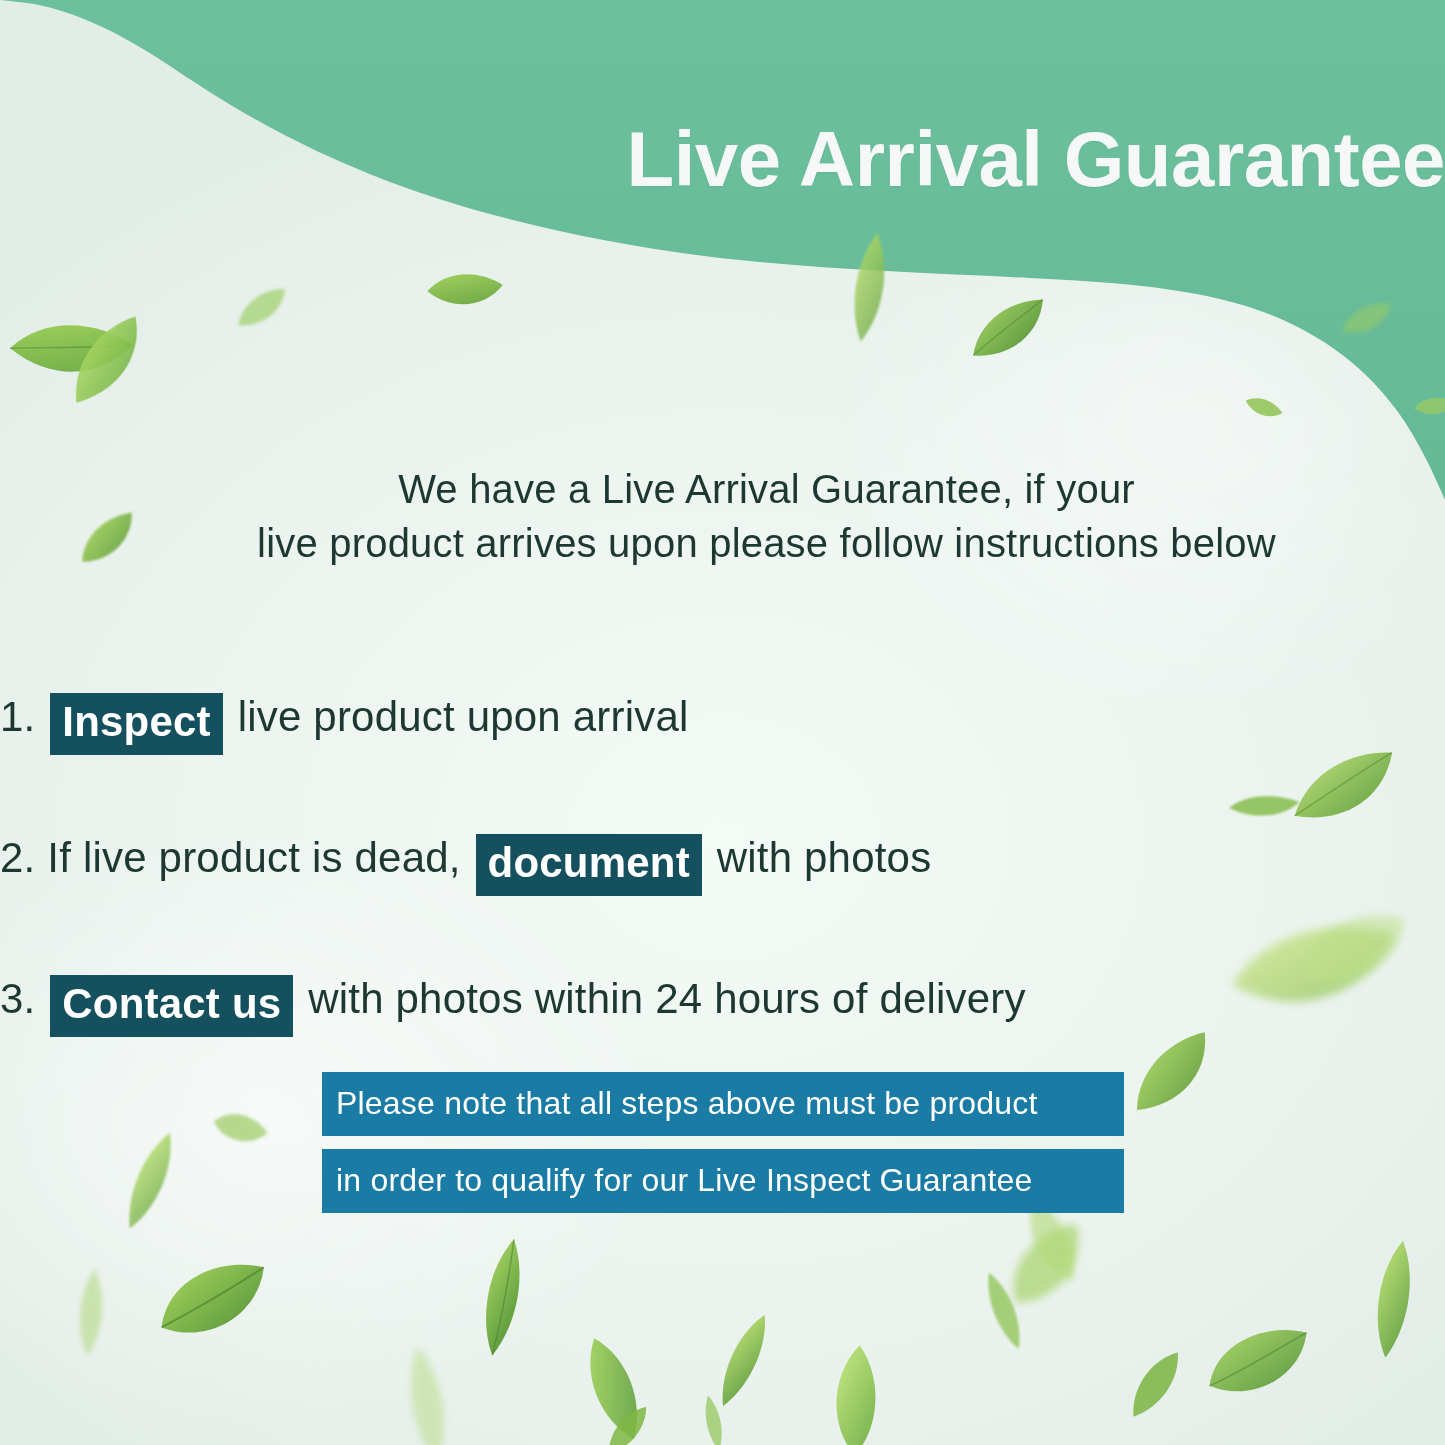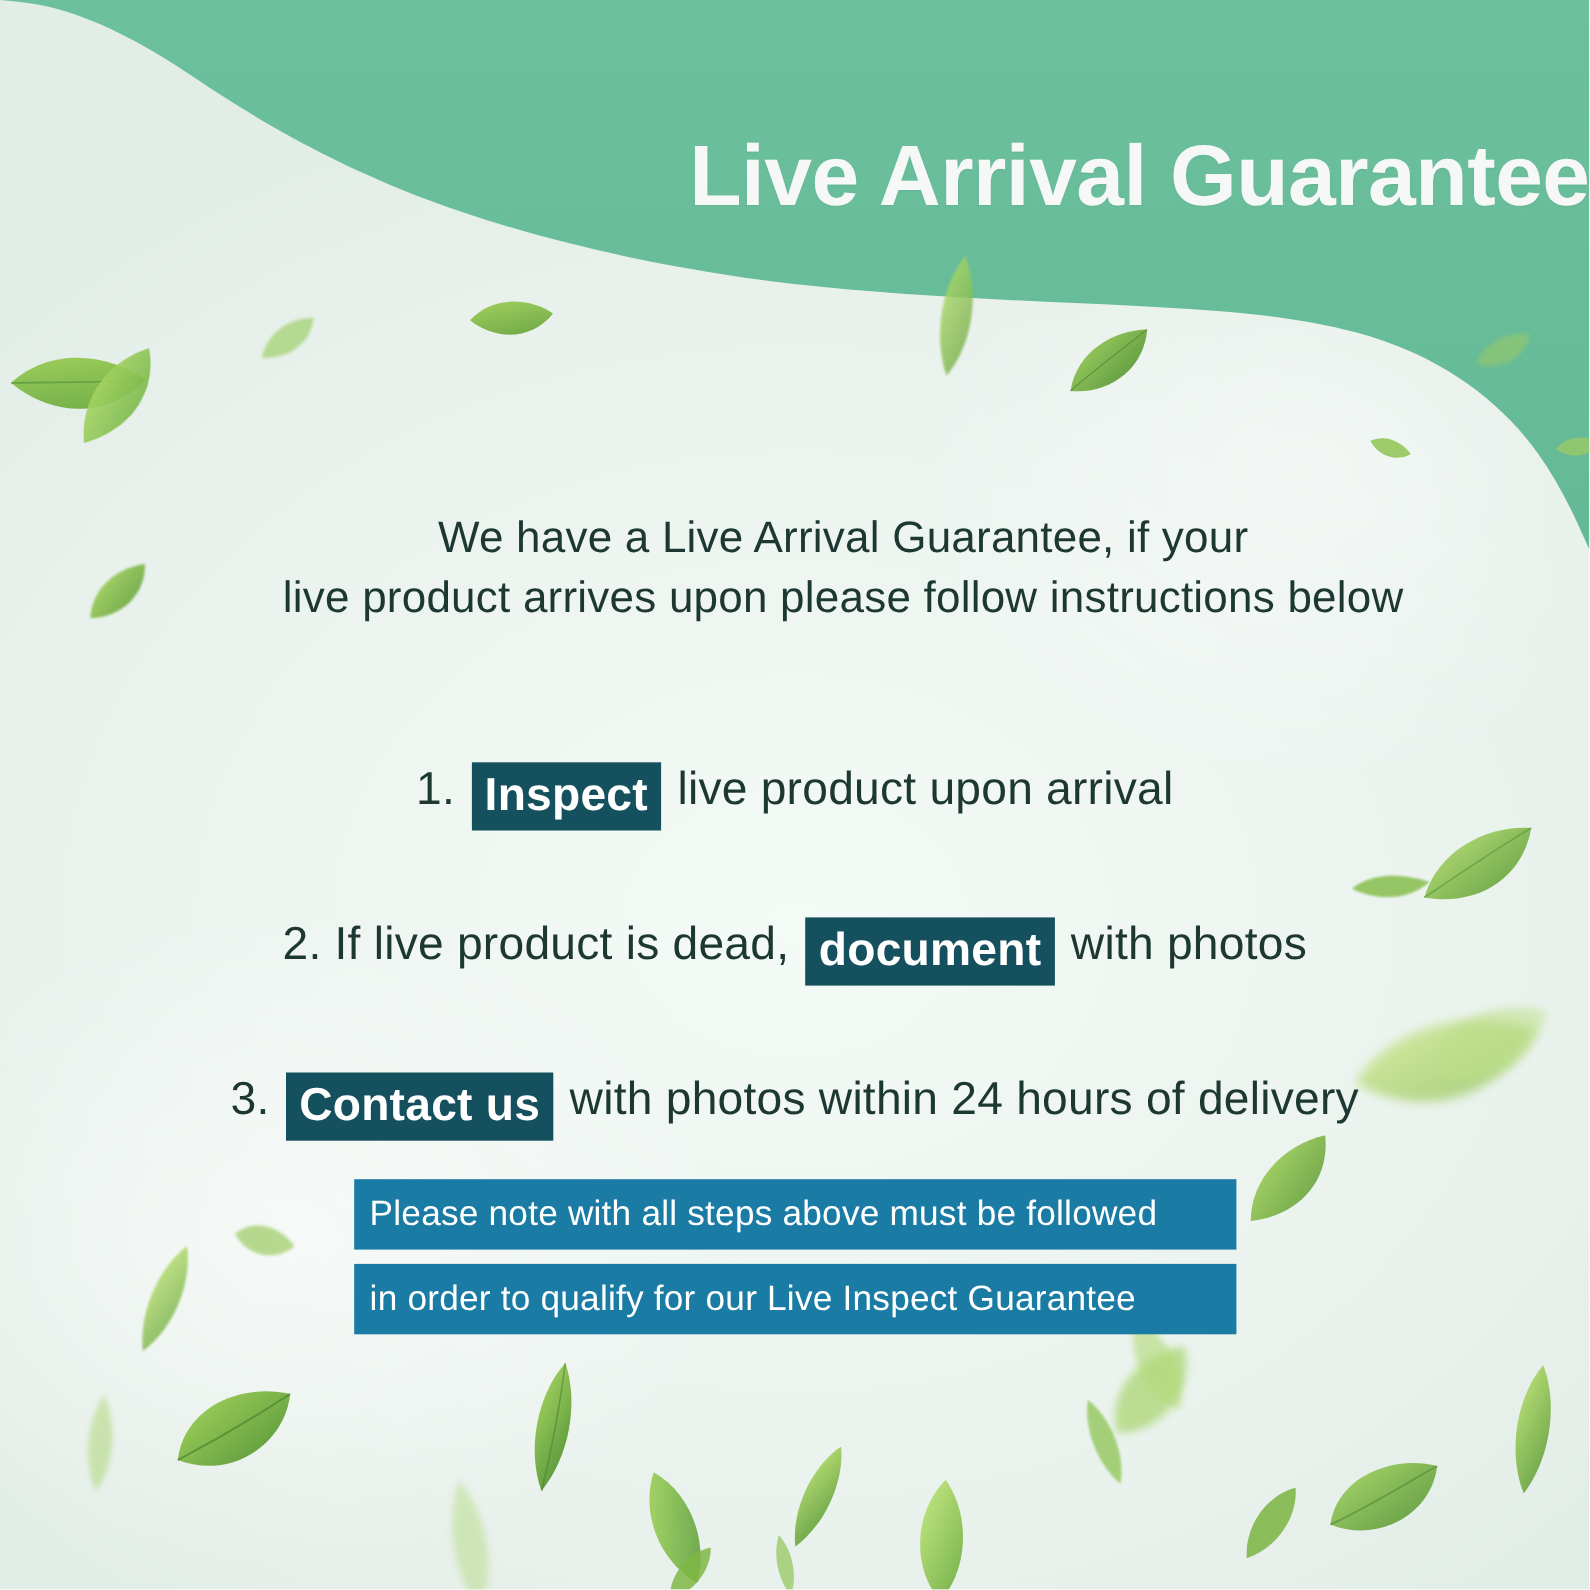--- a/index.html
+++ b/index.html
@@ -82,21 +82,20 @@
   }
   .intro .ln { display: block; }
 
   .steps {
     position: absolute;
     left: 0; top: 685px;
     width: 1445px;
   }
   .step {
     width: 1445px;
-    text-align: center;
     color: #1d3832;
     font-size: 42px;
     line-height: 64px;
     white-space: nowrap;
     letter-spacing: 0.2px;
   }
   .step + .step { margin-top: 71px; }
   .hl {
     display: inline-block;
     background: #15505f;
@@ -446,18 +445,18 @@
         <span>2.</span><span> If live product is dead, </span><span class="hl">document</span><span> with photos</span>
       </div>
 
       <div class="step">
         <span>3.</span><span></span>&nbsp;<span class="hl">Contact us</span><span> with photos within 24 hours of delivery</span>
       </div>
 
     </div>
 
     <div class="notes">
-      <span class="note-bar">Please note with all steps above must be followed</span>
+      <span class="note-bar">Please note that all steps above must be product</span>
       <span class="note-bar">in order to qualify for our Live Inspect Guarantee</span>
     </div>
 
   </div>
 </div>
 
 </body></html>

